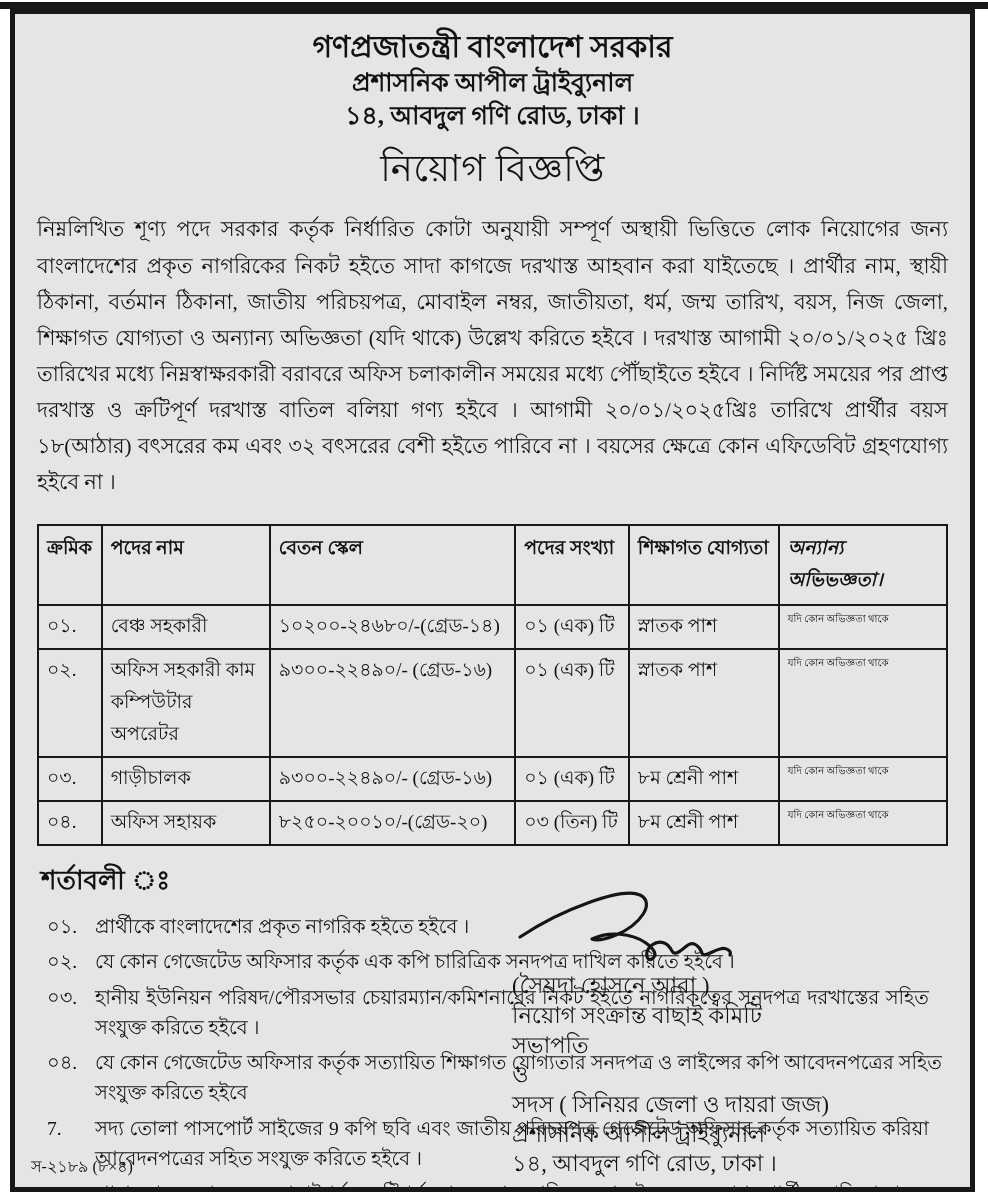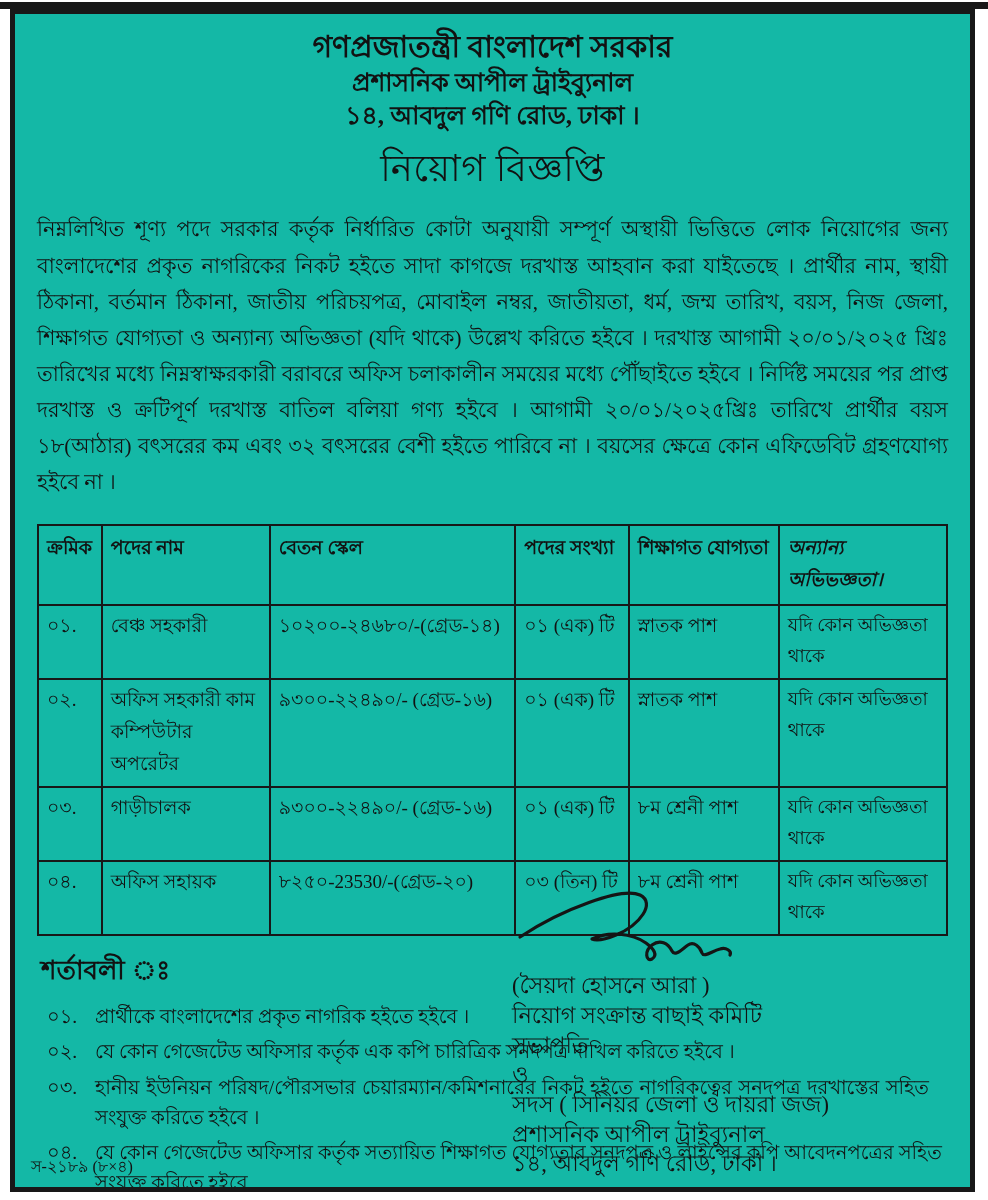--- a/index.html
+++ b/index.html
@@ -11,21 +11,21 @@
     overflow: hidden;
     position: relative;
   }
   .top-strip {
     position: absolute; top: 2px; left: 0; width: 988px; height: 7px;
     background: #181818;
   }
   .frame {
     position: absolute; top: 9px; left: 10px; right: 13px; bottom: 8px;
     border: 5px solid #181818;
-    background: #14b8a6;
+    background: #e5e5e5;
     padding: 14px 22px 6px 22px;
     overflow: hidden;
   }
   
   .doc-header { text-align: center; }
   .h-govt  { font-size: 30px; font-weight: bold; line-height: 1.25; }
   .h-org   { font-size: 25px; font-weight: bold; line-height: 1.35; }
   .h-addr  { font-size: 25px; font-weight: bold; line-height: 1.35; }
   .h-title { font-size: 37px; font-weight: normal; margin-top: 14px; line-height: 1.2; letter-spacing: 0.5px; }
   
@@ -42,21 +42,21 @@
     margin-top: 24px;
     font-size: 19px;
   }
   table.post-table th, table.post-table td {
     border: 2px solid #181818;
     padding: 5px 8px;
     text-align: left;
     vertical-align: top;
   }
   table.post-table th { font-weight: bold; font-size: 19px; padding-top: 7px; padding-bottom: 7px; }
-  td.c-exp, th.c-exp { font-size: 18px; }
+  td.c-exp, th.c-exp { font-size: 10px; }
   th.c-exp { font-size: 18px; font-style: italic; }
   col.w-serial { width: 7%; }
   col.w-post   { width: 18.5%; }
   col.w-scale  { width: 27%; }
   col.w-count  { width: 12.5%; }
   col.w-edu    { width: 16.5%; }
   col.w-exp    { width: 18.5%; }
   
   .cond-heading { font-size: 26px; font-weight: bold; margin: 14px 0 8px 4px; font-family: Liberation Mono, monospace; }
   .cond-list { font-size: 19.5px; }
@@ -135,21 +135,21 @@
         <td>০৩.</td>
         <td>গাড়ীচালক</td>
         <td>৯৩০০-২২৪৯০/- (গ্রেড-১৬)</td>
         <td>০১ (এক) টি</td>
         <td>৮ম শ্রেনী পাশ</td>
         <td class="c-exp">যদি কোন অভিজ্ঞতা থাকে</td>
       </tr>
       <tr>
         <td>০৪.</td>
         <td>অফিস সহায়ক</td>
-        <td>৮২৫০-23530/-(গ্রেড-২০)</td>
+        <td>৮২৫০-২০০১০/-(গ্রেড-২০)</td>
         <td>০৩ (তিন) টি</td>
         <td>৮ম শ্রেনী পাশ</td>
         <td class="c-exp">যদি কোন অভিজ্ঞতা থাকে</td>
       </tr>
     </tbody>
   </table>
 
   <div class="cond-heading">শর্তাবলী ঃ</div>
 
   <div class="cond-list">

